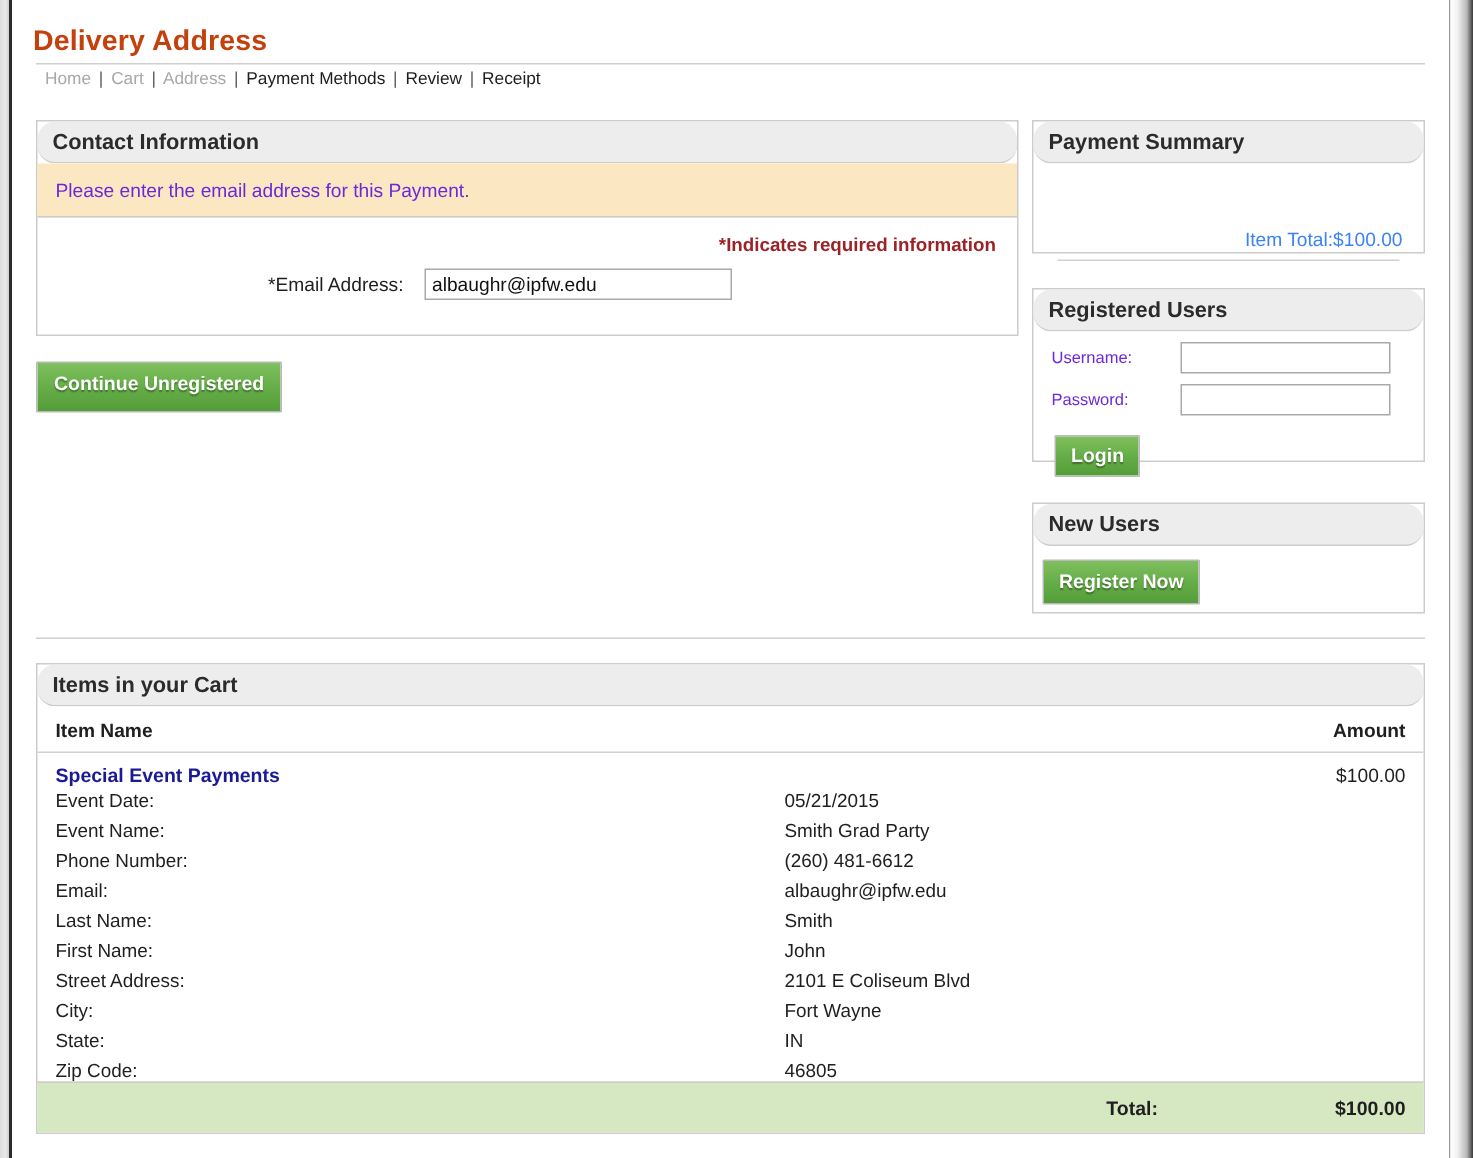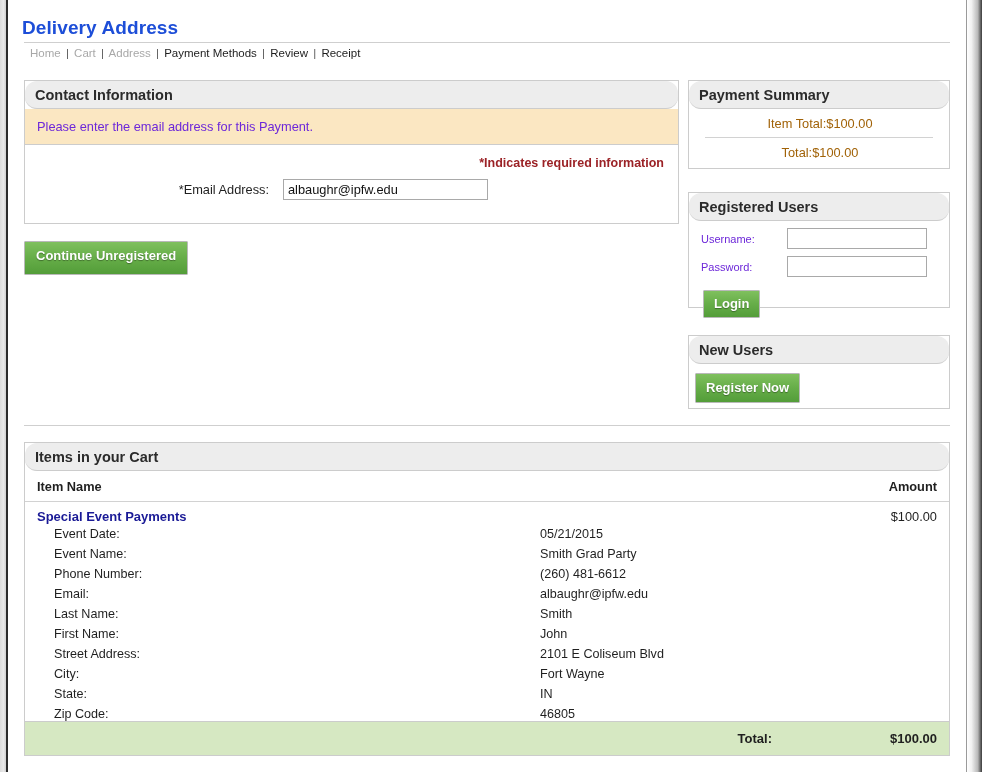--- a/index.html
+++ b/index.html
@@ -51,21 +51,21 @@
     background: #ffffff;
   }
 
   
   .page-title {
     position: absolute;
     left: 14px;
     top: 17px;
     font-size: 19px;
     font-weight: bold;
-    color: #1d4ed8;
+    color: #c2410c;
     letter-spacing: 0.1px;
   }
   .title-rule {
     position: absolute;
     left: 16px;
     top: 42px;
     width: 926px;
     height: 1px;
     background: #cfcfcf;
   }
@@ -178,24 +178,25 @@
   #register-now-button {
     font-size: 13px;
     padding: 7px 10px 8px 10px;
     margin: 9px 0 0 6px;
   }
 
   
   #payment-summary-panel { left: 680px; top: 80px; width: 262px; height: 89px; }
   .sum-row {
     display: flex;
-    justify-content: center;
+    justify-content: flex-end;
     font-size: 12.8px;
-    color: #a16207;
+    color: #3b82f6;
     padding: 7px 14px 6px 16px;
+    margin-top: 36px;
   }
   .sum-rule {
     height: 1px;
     background: #d2d2d2;
     margin: 0 16px;
   }
 
   
   #registered-users-panel { left: 680px; top: 192px; width: 262px; height: 116px; }
   .ru-row {
@@ -249,21 +250,21 @@
     cursor: pointer;
   }
   .item-amount { font-size: 12.8px; color: #1f1f1f; }
   .detail-list { padding: 0 12px 0 12px; }
   .detail-row {
     display: flex;
     font-size: 12.6px;
     color: #1f1f1f;
     line-height: 20px;
   }
-  .detail-label { width: 486px; margin-left: 17px; }
+  .detail-label { width: 486px; }
   .detail-value { flex: 1; }
   .cart-total-row {
     position: absolute;
     left: 0;
     bottom: 0;
     width: 100%;
     background: #d6e8c2;
     border-top: 1px solid #cccccc;
     box-sizing: border-box;
     display: flex;

